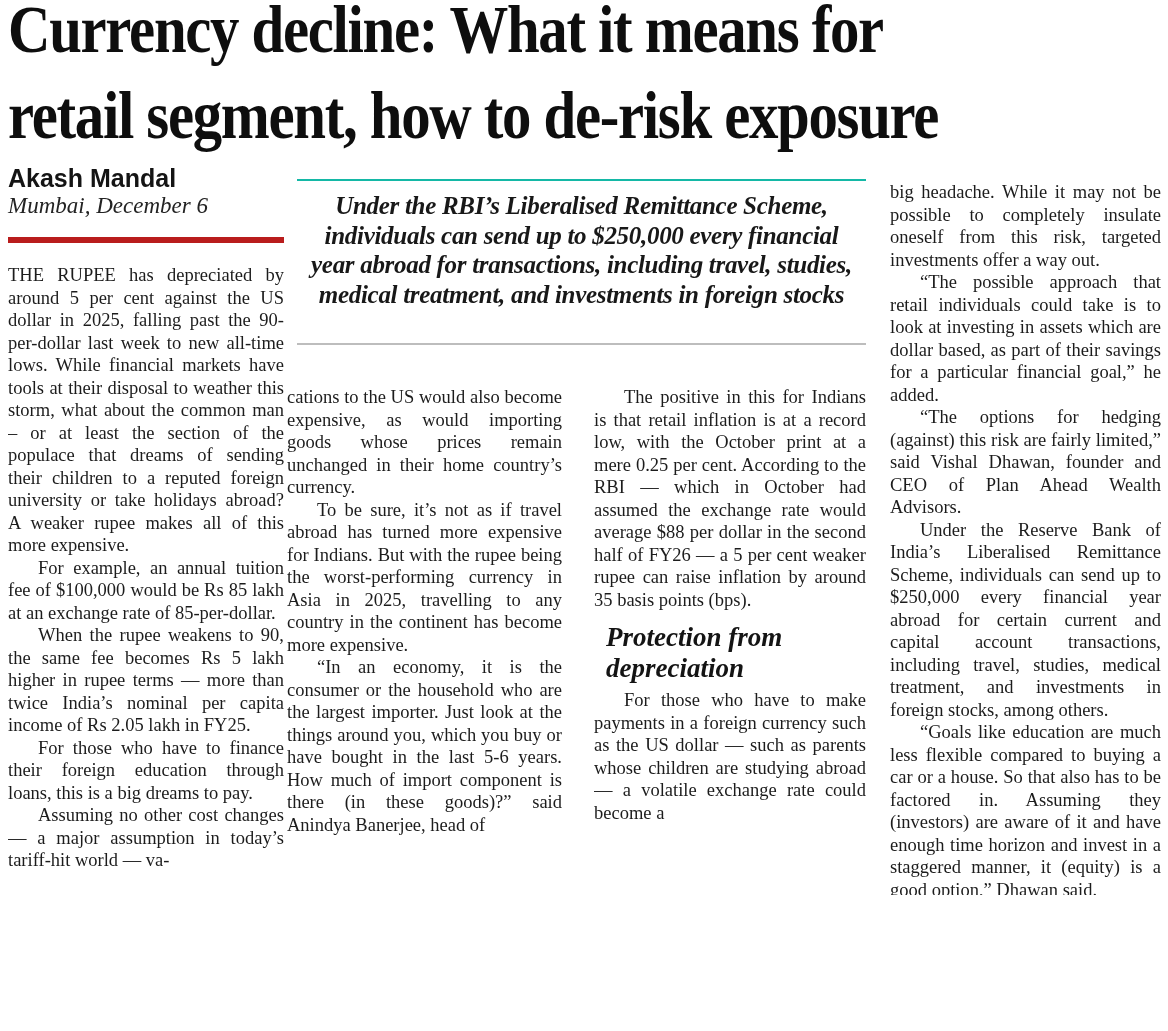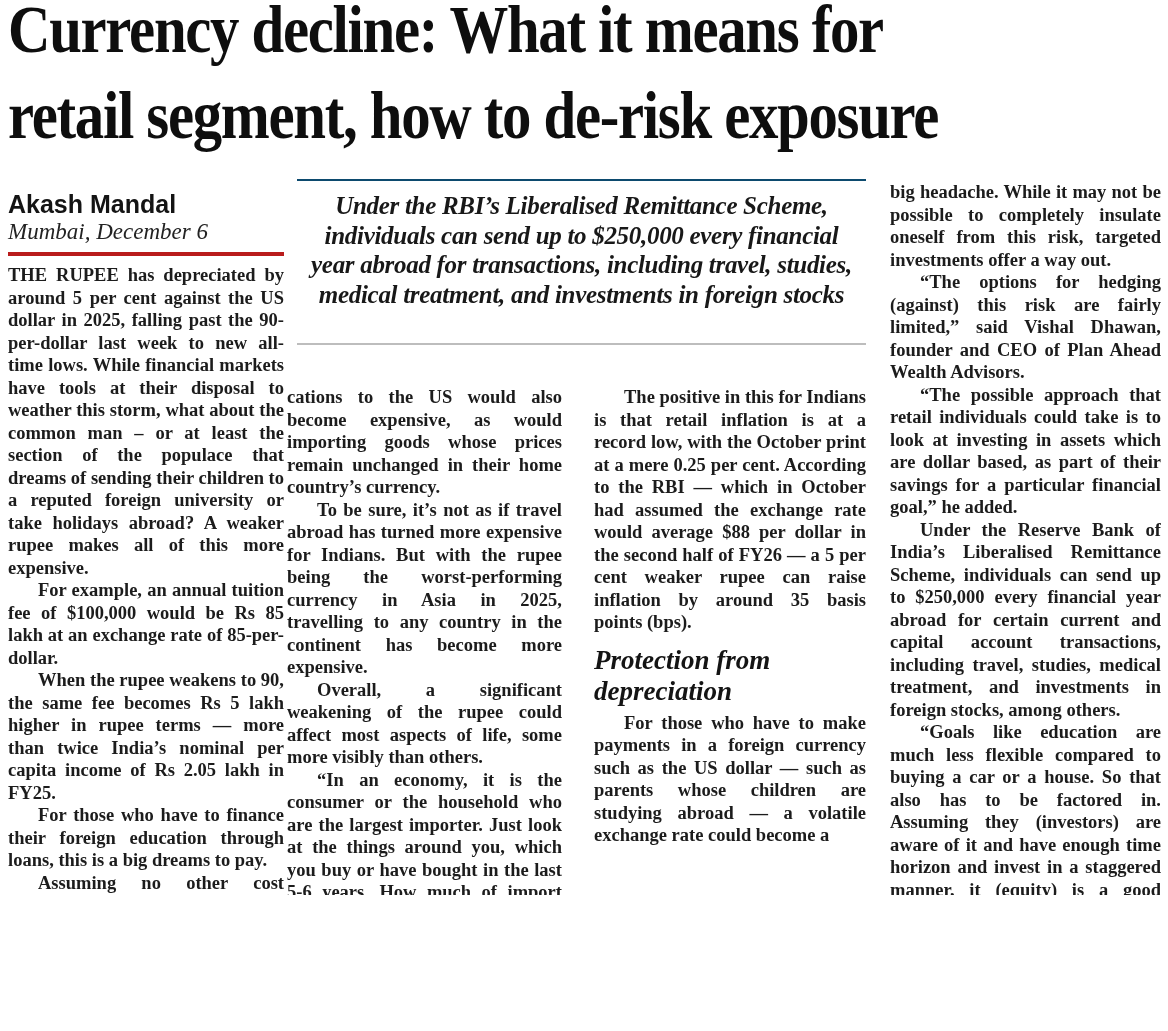--- a/index.html
+++ b/index.html
@@ -24,79 +24,79 @@
     font-weight: 700;
     font-size: 67px;
     line-height: 86px;
     letter-spacing: -1.5px;
     color: #0e0e0e;
   }
   .headline span { display: block; white-space: nowrap; }
   .byline {
     position: absolute;
     left: 8px;
-    top: 190px;
+    top: 164px;
     width: 276px;
-    padding-bottom: 7px;
-    border-bottom: 4px solid #b91c1c;
+    padding-bottom: 18px;
+    border-bottom: 6px solid #b91c1c;
   }
   .byline-author {
     font-family: "Liberation Sans", sans-serif;
     font-weight: 700;
     font-size: 25px;
     line-height: 28px;
     color: #141414;
   }
   .byline-dateline {
     font-family: "Liberation Serif", serif;
     font-style: italic;
     font-size: 23px;
     line-height: 27px;
     color: #232323;
   }
   .pullquote {
     position: absolute;
     left: 297px;
     top: 179px;
     width: 569px;
-    border-top: 2px solid #0c4a6e;
+    border-top: 2px solid #14b8a6;
     border-bottom: 2px solid #bdbdbd;
     padding: 10px 4px 9px 4px;
     min-height: 166px;
     text-align: center;
     font-family: "Liberation Serif", serif;
     font-weight: 700;
     font-style: italic;
     font-size: 25px;
     line-height: 29.5px;
     letter-spacing: -0.3px;
     color: #181818;
   }
   .col {
     position: absolute;
     font-size: 18.5px;
     line-height: 22.5px;
     text-align: justify;
     overflow: hidden;
     color: #1c1c1c;
   }
-  .col p { text-indent: 0; hyphens: auto; font-weight: bold; -webkit-hyphens: auto; }
+  .col p { text-indent: 0; hyphens: auto; -webkit-hyphens: auto; }
   .col p.ind { text-indent: 30px; }
   .col1 { left: 8px;   top: 264px; width: 276px; height: 760px; }
   .col2 { left: 287px; top: 386px; width: 275px; height: 626px; }
   .col3 { left: 594px; top: 386px; width: 272px; height: 626px; }
   .col4 { left: 890px; top: 181px; width: 271px; height: 831px; }
   .subhead {
     font-weight: 700;
     font-style: italic;
     font-size: 27px;
     line-height: 31px;
     text-align: left;
     text-indent: 0;
-    margin: 11px 0 5px 0;
+    margin: 11px 0 5px 12px;
     color: #141414;
     hyphens: none;
   }
 </style>
 </head>
 <body>
 
 <div class="page">
 
   <h1 class="headline">
@@ -115,31 +115,30 @@
     <p>THE RUPEE has depreciated by around 5 per cent against the US dollar in 2025, falling past the 90-per-dollar last week to new all-time lows. While financial markets have tools at their disposal to weather this storm, what about the common man – or at least the section of the populace that dreams of sending their children to a reputed foreign university or take holidays abroad? A weaker rupee makes all of this more expensive.</p>
     <p class="ind">For example, an annual tuition fee of $100,000 would be Rs 85 lakh at an exchange rate of 85-per-dollar.</p>
     <p class="ind">When the rupee weakens to 90, the same fee becomes Rs 5 lakh higher in rupee terms — more than twice India’s nominal per capita income of Rs 2.05 lakh in FY25.</p>
     <p class="ind">For those who have to finance their foreign education through loans, this is a big dreams to pay.</p>
     <p class="ind">Assuming no other cost changes — a major assumption in today’s tariff-hit world — va-</p>
   </div>
 
   <div class="col col2">
     <p>cations to the US would also become expensive, as would importing goods whose prices remain unchanged in their home country’s currency.</p>
     <p class="ind">To be sure, it’s not as if travel abroad has turned more expensive for Indians. But with the rupee being the worst-performing currency in Asia in 2025, travelling to any country in the continent has become more expensive.</p>
-    <p class="ind">Overall, a significant weakening of the rupee could affect most aspects of life, some more visibly than others.</p>
     <p class="ind">“In an economy, it is the consumer or the household who are the largest importer. Just look at the things around you, which you buy or have bought in the last 5-6 years. How much of import component is there (in these goods)?” said Anindya Banerjee, head of</p>
   </div>
 
   <div class="col col3">
     <p class="ind">The positive in this for Indians is that retail inflation is at a record low, with the October print at a mere 0.25 per cent. According to the RBI — which in October had assumed the exchange rate would average $88 per dollar in the second half of FY26 — a 5 per cent weaker rupee can raise inflation by around 35 basis points (bps).</p>
     <h2 class="subhead">Protection from depreciation</h2>
     <p class="ind">For those who have to make payments in a foreign currency such as the US dollar — such as parents whose children are studying abroad —  a volatile exchange rate could become a</p>
   </div>
 
   <div class="col col4">
     <p>big headache. While it may not be possible to completely insulate oneself from this risk, targeted investments offer a way out.</p>
+    <p class="ind">“The possible approach that retail individuals could take is to look at investing in assets which are dollar based, as part of their savings for a particular financial goal,” he added.</p>
     <p class="ind">“The options for hedging (against) this risk are fairly limited,” said Vishal Dhawan, founder and CEO of Plan Ahead Wealth Advisors.</p>
-    <p class="ind">“The possible approach that retail individuals could take is to look at investing in assets which are dollar based, as part of their savings for a particular financial goal,” he added.</p>
     <p class="ind">Under the Reserve Bank of India’s Liberalised Remittance Scheme, individuals can send up to $250,000 every financial year abroad for certain current and capital account transactions, including travel, studies, medical treatment, and investments in foreign stocks, among others.</p>
     <p class="ind">“Goals like education are much less flexible compared to buying a car or a house. So that also has to be factored in. Assuming they (investors) are aware of it and have enough time horizon and invest in a staggered manner, it (equity) is a good option,” Dhawan said.</p>
   </div>
 
 </div>
 
 </body></html>

